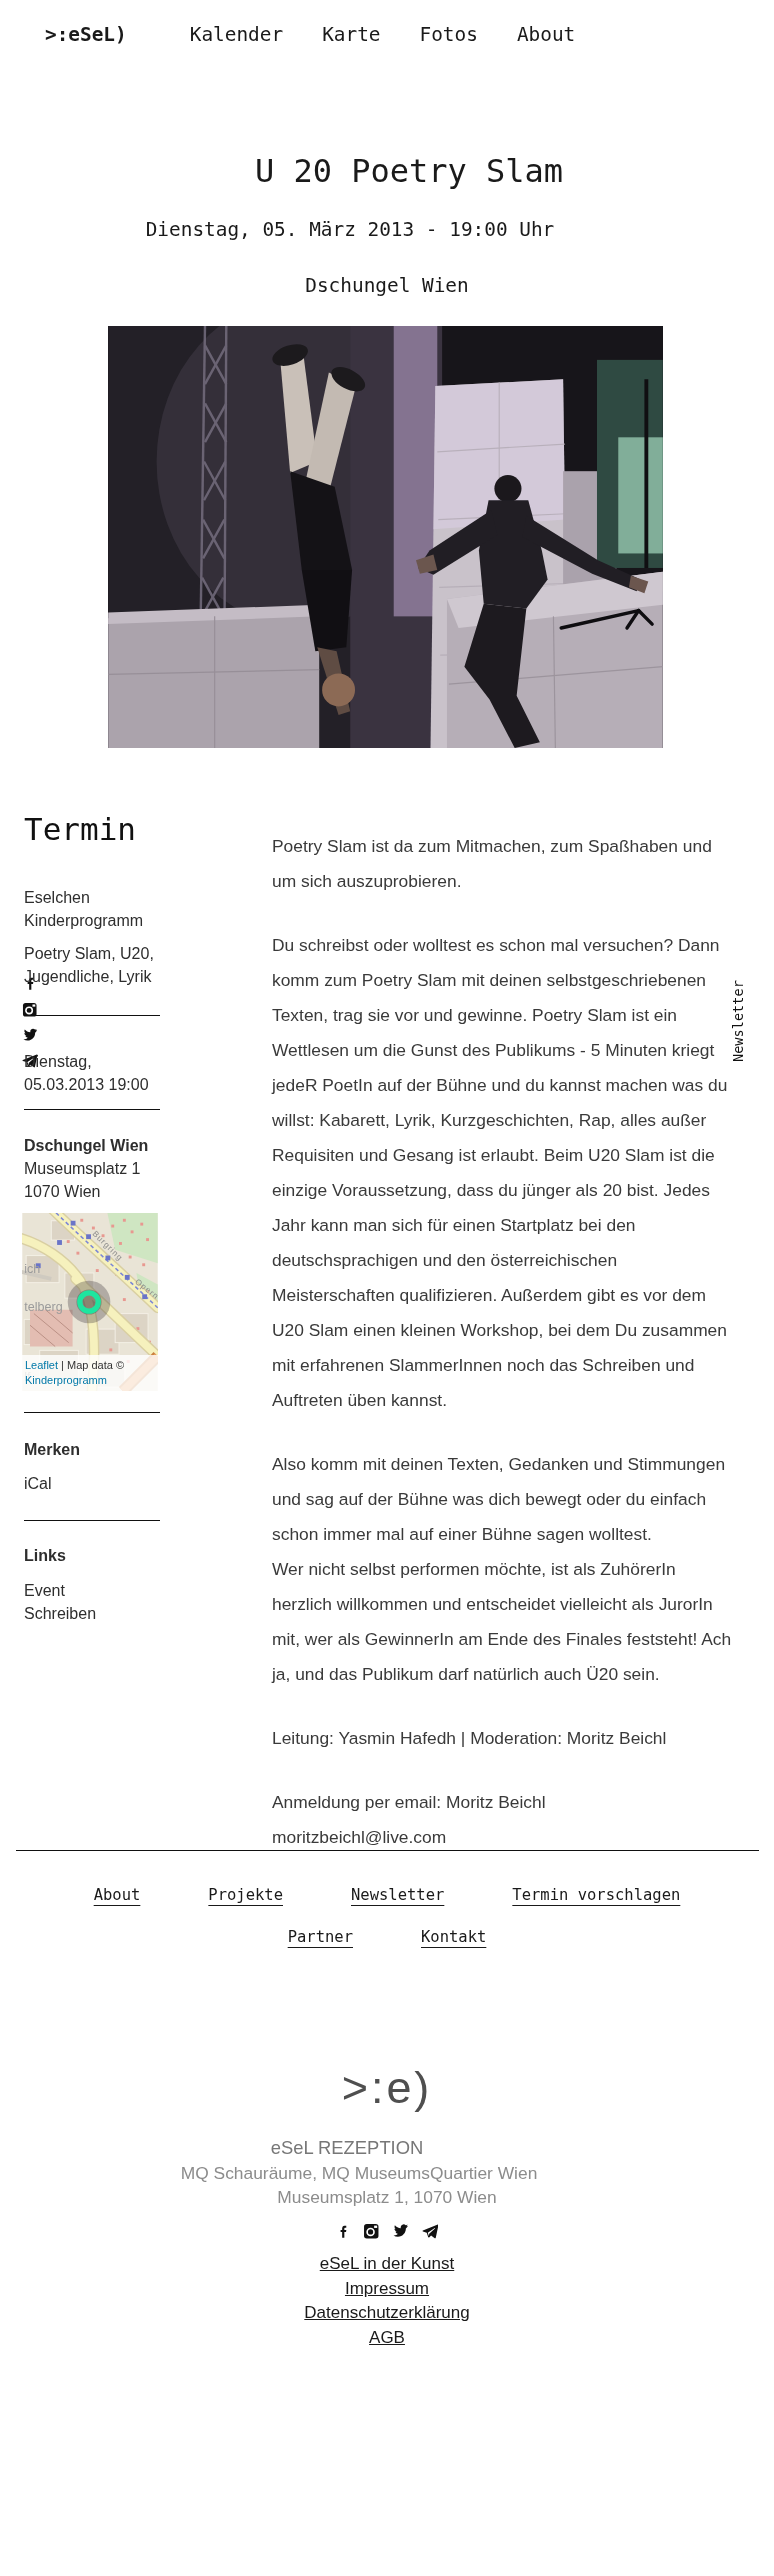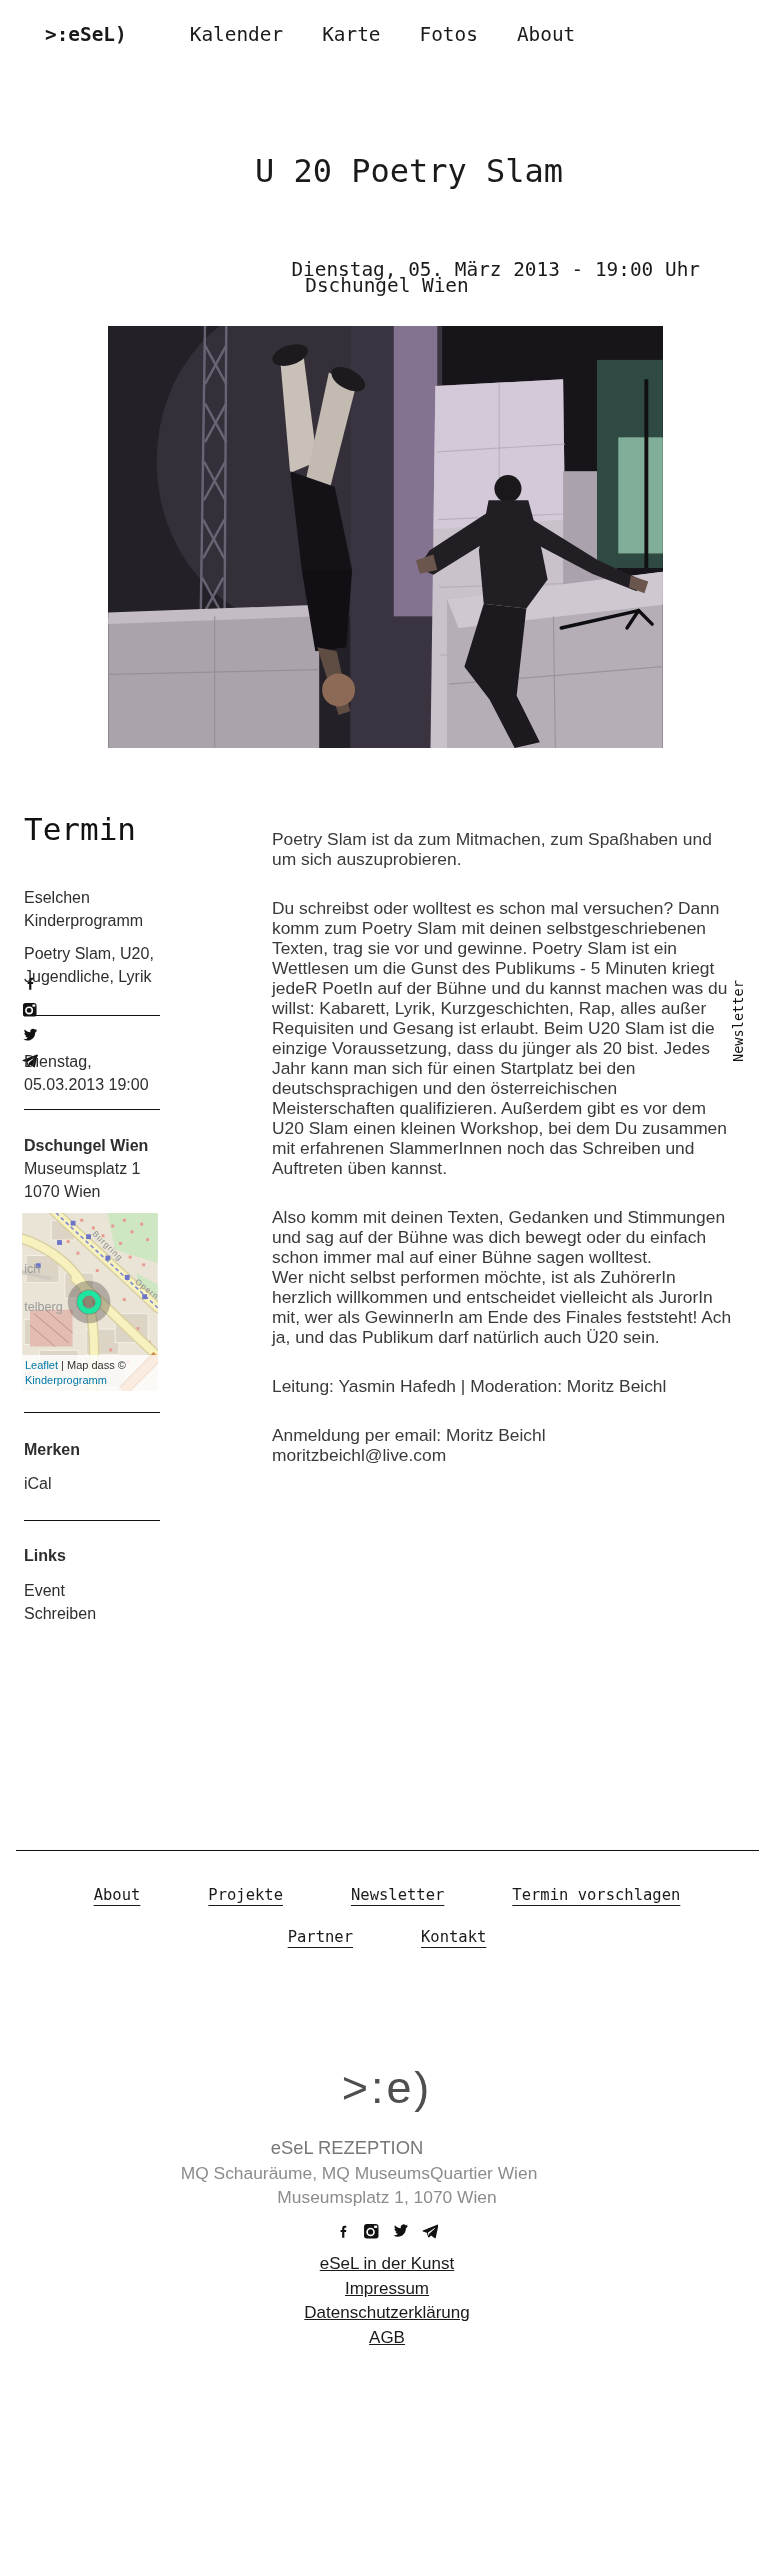--- a/index.html
+++ b/index.html
@@ -8,21 +8,21 @@
   .mono{font-family:"DejaVu Sans Mono",monospace;}
   a,.linklike{color:inherit;text-decoration:none;cursor:pointer;}
 
   
   .topnav{position:absolute;left:45px;top:23px;display:flex;align-items:baseline;gap:39px;
           font-size:19.4px;}
   .topnav .logo{font-weight:bold;margin-right:24px;}
 
   
   .title{position:absolute;left:6px;top:136px;width:774px;text-align:center;font-size:32px;font-weight:normal;margin:16px;}
-  .meta-date{position:absolute;left:0;top:218px;width:700px;text-align:right;font-size:19.4px;margin-top:40px;}
+  .meta-date{position:absolute;left:0;top:218px;width:700px;text-align:center;font-size:19.4px;}
   .meta-venue{position:absolute;left:0;top:274px;width:774px;text-align:center;font-size:19.4px;}
 
   .photo{position:absolute;left:108px;top:326px;width:555px;height:422px;overflow:hidden;background:#17151a;}
   .photo svg{display:block;}
 
   
   .sidebar{position:absolute;left:24px;top:818px;width:136px;font-size:16px;line-height:23px;color:#2e2e2e;}
   .sidebar .block{position:absolute;left:0;width:136px;}
   .sidebar h2{font-family:"DejaVu Sans Mono",monospace;font-size:31px;font-weight:normal;margin:0;color:#111;}
   .sidebar .rule{position:absolute;left:0;width:136px;border-top:1.5px solid #111;}
@@ -36,21 +36,21 @@
   
   .share-bar{position:absolute;left:0;top:966px;width:60px;height:112px;background:#fff;
              display:flex;flex-direction:column;align-items:center;justify-content:space-between;padding:9.7px 0;box-sizing:border-box;}
   .share-bar svg{display:block;}
 
   
   .newsletter-tab{position:absolute;left:730px;top:1062px;transform:rotate(-90deg);transform-origin:0 0;
                   font-size:13.6px;white-space:nowrap;color:#111;}
 
   
-  .article{position:absolute;left:272px;top:829px;width:461px;font-size:17.4px;line-height:20px;color:#3a3a3a;}
+  .article{position:absolute;left:272px;top:829px;width:461px;font-size:17.4px;line-height:35px;color:#3a3a3a;}
   .article p{margin:0 0 29px 0;}
   .article p.nogap{margin-bottom:0;}
 
   
   .footer-rule{position:absolute;left:15.5px;top:1850px;width:743px;border-top:1.5px solid #111;}
   .fnav{position:absolute;left:0;width:774px;display:flex;justify-content:center;gap:68px;font-size:15.5px;}
   .fnav.row1{top:1886px;}
   .fnav.row2{top:1928px;}
   .fnav a{text-decoration:underline;text-underline-offset:4.8px;}
 
@@ -273,21 +273,21 @@
         </g>
         <circle cx="69" cy="92" r="22" fill="#3c363b" opacity="0.32"></circle>
         <circle cx="69" cy="92" r="13" fill="#352f34" opacity="0.35"></circle>
         <circle cx="69" cy="92" r="9.5" fill="none" stroke="#1ee59f" stroke-width="5.5"></circle>
         <text x="2" y="62" font-size="13" fill="#9b9b9b" font-family="Liberation Sans, sans-serif">ich</text>
         <text x="2" y="101" font-size="13" fill="#9b9b9b" font-family="Liberation Sans, sans-serif">telberg</text>
         <text x="2" y="174" font-size="13" fill="#9b9b9b" font-family="Liberation Sans, sans-serif">lf</text>
         <text x="72" y="22" font-size="8.5" fill="#8a8a8a" letter-spacing="1" transform="rotate(44 72 22)" font-family="Liberation Sans, sans-serif">Burgring</text>
         <text x="116" y="72" font-size="8.5" fill="#8a8a8a" letter-spacing="1" transform="rotate(38 116 72)" font-family="Liberation Sans, sans-serif">Opern</text>
       </svg>
-      <div class="map-attrib"><a>Leaflet</a><span> | Map dass © </span><a>Kinderprogramm</a></div>
+      <div class="map-attrib"><a>Leaflet</a><span> | Map data © </span><a>Kinderprogramm</a></div>
     </div>
 
     <div class="rule" style="top:594px"></div>
     <div class="block bold" style="top:620px">Merken</div>
     <a class="block linklike" style="top:654px">iCal</a>
     <div class="rule" style="top:702px"></div>
     <div class="block bold" style="top:726px">Links</div>
     <a class="block linklike" style="top:761px">Event</a>
     <a class="block linklike" style="top:784px">Schreiben</a>
   </aside>

